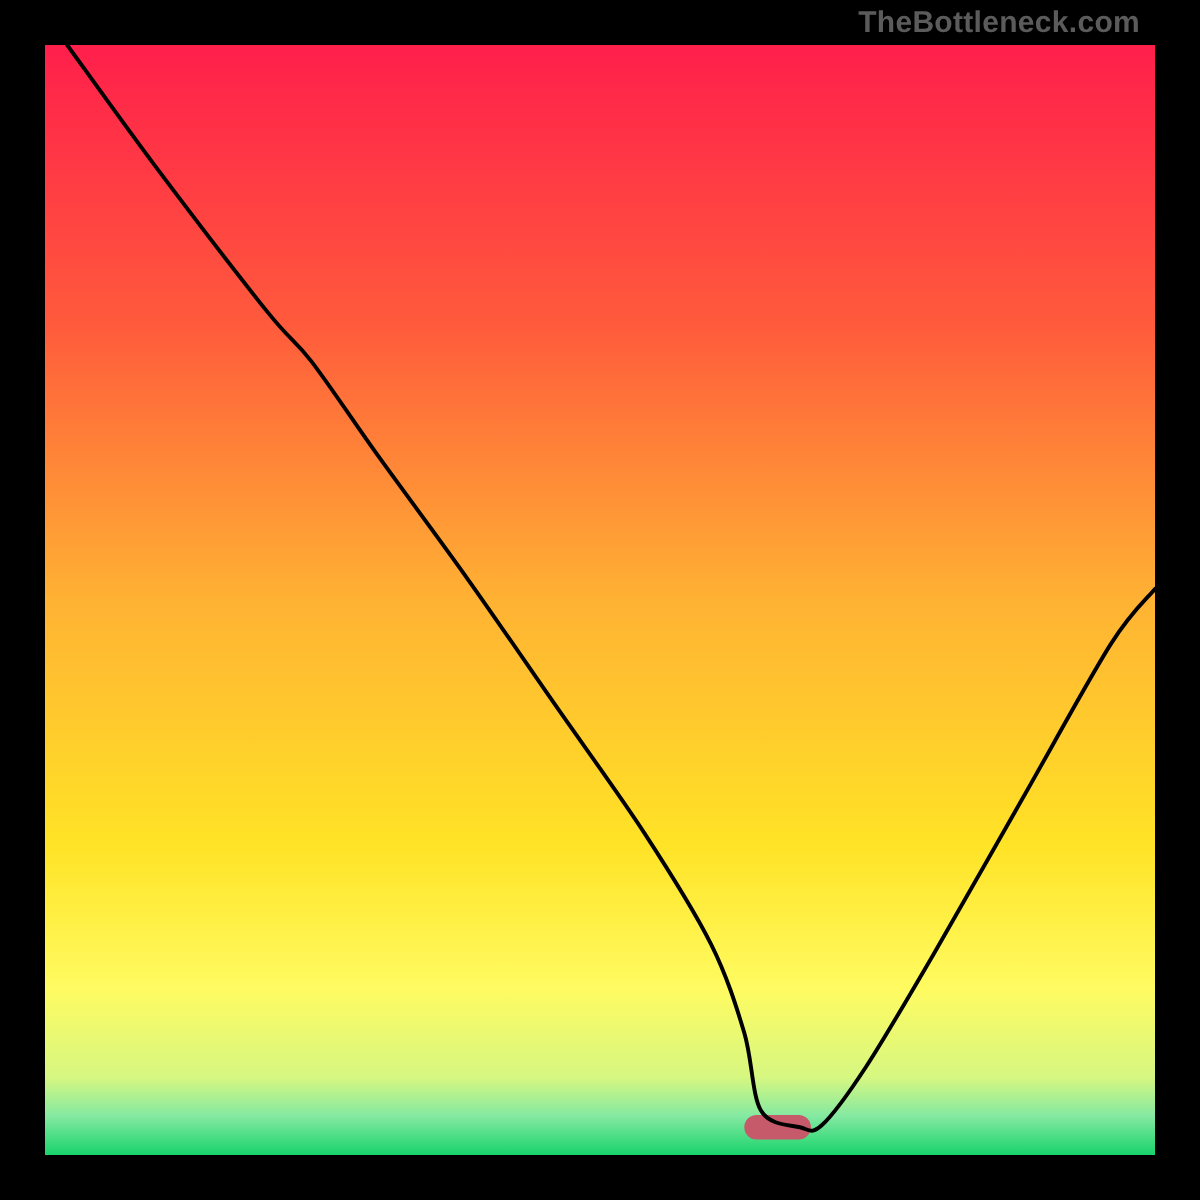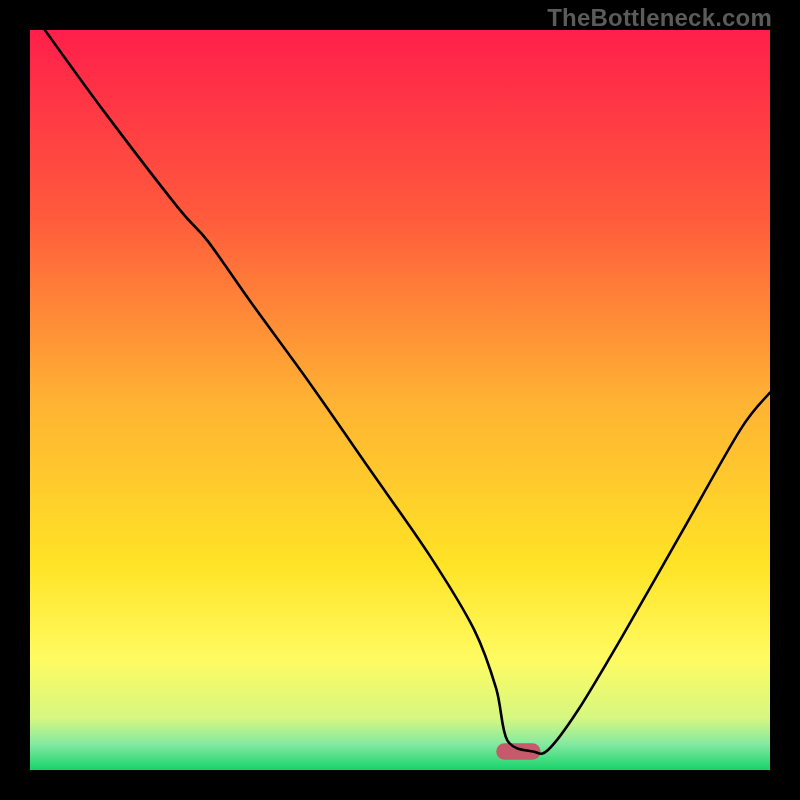--- a/index.html
+++ b/index.html
@@ -12,23 +12,23 @@
   }
   .outer {
     position: relative;
     width: 800px;
     height: 800px;
     background: #000;
   }
   .watermark {
     position: absolute;
     top: 4px;
-    right: 28px;
+    right: 40px;
     font-family: Arial, Helvetica, sans-serif;
-    font-size: 24px;
+    font-size: 20px;
     font-weight: 600;
     color: #5b5b5b;
     letter-spacing: 0.2px;
   }
   svg.plot {
     position: absolute;
     left: 30px;
     top: 30px;
     width: 740px;
     height: 740px;

